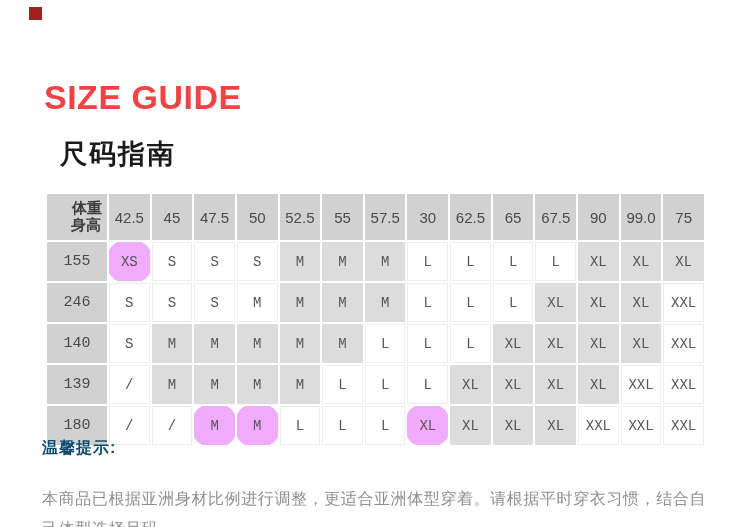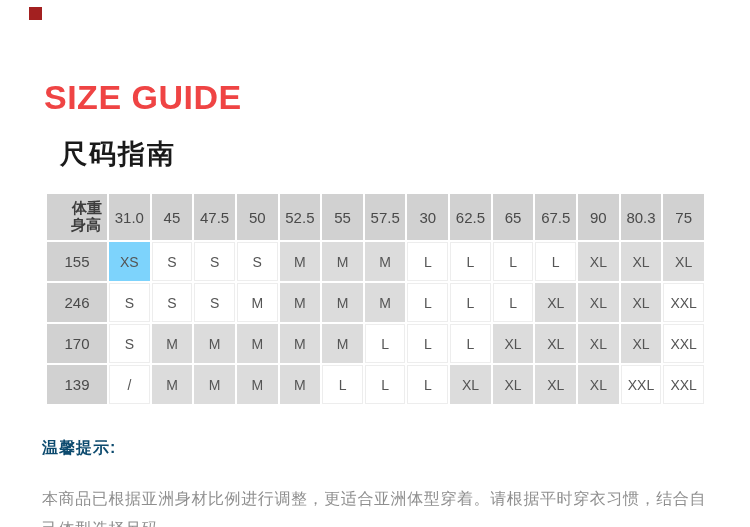--- a/index.html
+++ b/index.html
@@ -30,21 +30,21 @@
     border-collapse: collapse;
     table-layout: fixed;
     width: 661px;
   }
   .size-table th, .size-table td {
     border: 2px solid #ffffff;
     text-align: center; vertical-align: middle;
     padding: 0; overflow: hidden;
   }
   .size-table thead tr { height: 48px; }
-  .size-table tbody tr { height: 41px; }
+  .size-table tbody tr { height: 41px; font-family: Liberation Mono, monospace; }
   .size-table thead th {
     background: #d1d1d1;
     font-size: 15px; font-weight: 400; color: #4a4a4a;
   }
   th.corner {
     position: relative;
     background-color: #d1d1d1;
     background-image: linear-gradient(to bottom right,
       rgba(0,0,0,0) calc(50% - 1px),
       #a9a9a9 calc(50% - 1px),
@@ -59,21 +59,21 @@
     position: absolute; bottom: 5px; left: 4px;
     font-size: 15px; font-weight: 700; color: #3d3d3d; margin-left: 20px;
   }
   .size-table tbody th.row-h {
     background: #d1d1d1;
     font-size: 15px; font-weight: 400; color: #4a4a4a;
   }
   .size-table td { font-size: 14px; color: #555555; }
   td.cw { background: #ffffff; box-shadow: inset 0 0 0 1px #ededed; }
   td.cg { background: #dcdcdc; }
-  td.cl { background: #7dd3fc; }
+  td.cl { background: #f0abfc; border-radius: 15px; }
   .tips-title {
     position: absolute; left: 42px; top: 438px;
     font-size: 16px; font-weight: 600; color: #0c4a6e;
     letter-spacing: 1px; margin: 0;
   }
   .tips-body {
     position: absolute; left: 42px; top: 484px;
     width: 676px;
     font-size: 16px; color: #8f8f8f;
     line-height: 30px; letter-spacing: 0.6px;
@@ -92,33 +92,33 @@
   <table class="size-table">
     <colgroup>
         <col style="width:62px">
       </colgroup>
     <thead>
       <tr>
         <th class="corner">
           <span class="corner-top-label">体重</span>
           <span class="corner-bottom-label">身高</span>
         </th>
-      <th>31.0</th>
+      <th>42.5</th>
           <th>45</th>
           <th>47.5</th>
           <th>50</th>
           <th>52.5</th>
           <th>55</th>
           <th>57.5</th>
           <th>30</th>
           <th>62.5</th>
           <th>65</th>
           <th>67.5</th>
           <th>90</th>
-          <th>80.3</th>
+          <th>99.0</th>
           <th>75</th>
         </tr>
     </thead>
     <tbody>
         <tr>
           <th class="row-h">155</th>
           <td class="cl">XS</td>
           <td class="cw">S</td>
           <td class="cw">S</td>
           <td class="cw">S</td>
@@ -144,21 +144,21 @@
           <td class="cg">M</td>
           <td class="cw">L</td>
           <td class="cw">L</td>
           <td class="cw">L</td>
           <td class="cg">XL</td>
           <td class="cg">XL</td>
           <td class="cg">XL</td>
           <td class="cw">XXL</td>
         </tr>
         <tr>
-          <th class="row-h">170</th>
+          <th class="row-h">140</th>
           <td class="cw">S</td>
           <td class="cg">M</td>
           <td class="cg">M</td>
           <td class="cg">M</td>
           <td class="cg">M</td>
           <td class="cg">M</td>
           <td class="cw">L</td>
           <td class="cw">L</td>
           <td class="cw">L</td>
           <td class="cg">XL</td>
@@ -174,20 +174,37 @@
           <td class="cg">M</td>
           <td class="cg">M</td>
           <td class="cg">M</td>
           <td class="cw">L</td>
           <td class="cw">L</td>
           <td class="cw">L</td>
           <td class="cg">XL</td>
           <td class="cg">XL</td>
           <td class="cg">XL</td>
           <td class="cg">XL</td>
+          <td class="cw">XXL</td>
+          <td class="cw">XXL</td>
+        </tr>
+        <tr>
+          <th class="row-h">180</th>
+          <td class="cw">/</td>
+          <td class="cw">/</td>
+          <td class="cl">M</td>
+          <td class="cl">M</td>
+          <td class="cw">L</td>
+          <td class="cw">L</td>
+          <td class="cw">L</td>
+          <td class="cl">XL</td>
+          <td class="cg">XL</td>
+          <td class="cg">XL</td>
+          <td class="cg">XL</td>
+          <td class="cw">XXL</td>
           <td class="cw">XXL</td>
           <td class="cw">XXL</td>
         </tr>
       </tbody>
   </table>
 </div>
 
 <p class="tips-title">温馨提示:</p>
 <p class="tips-body">本商品已根据亚洲身材比例进行调整，更适合亚洲体型穿着。请根据平时穿衣习惯，结合自己体型选择尺码。</p>
 

